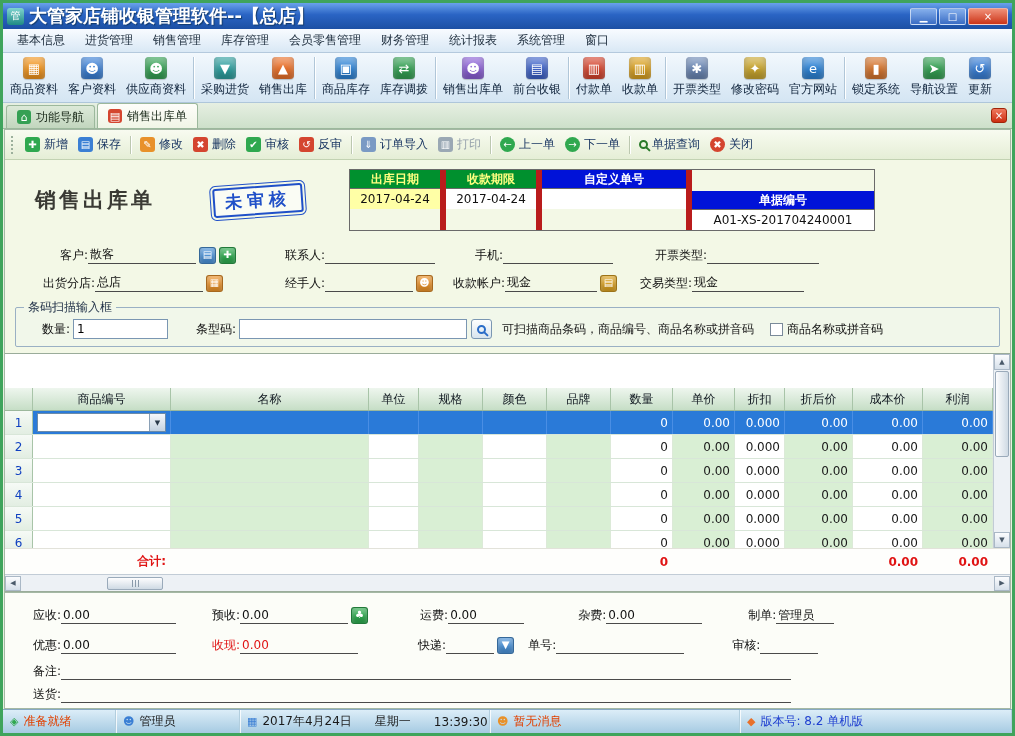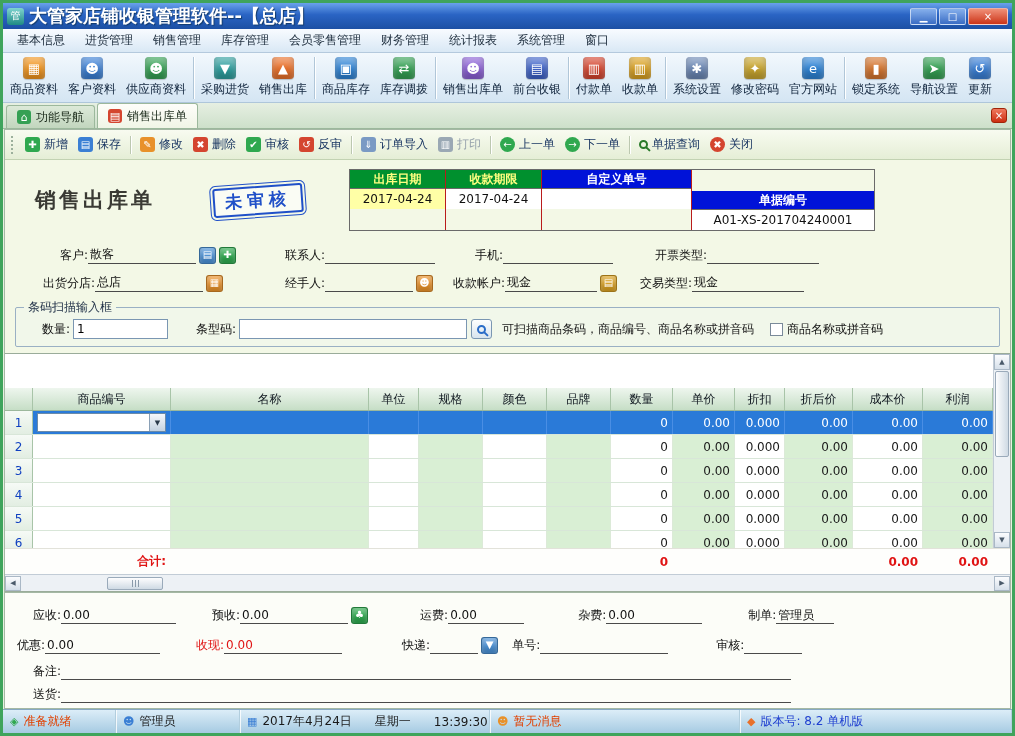--- a/index.html
+++ b/index.html
@@ -39,21 +39,21 @@
   .doc-btn.disabled{color:#96a2ac;}
   .bicon{width:15px;height:15px;border-radius:3px;color:#fff;font-size:10px;line-height:1;display:flex;align-items:center;justify-content:center;flex:0 0 15px;}
   .bicon.round{border-radius:50%;}
   .doc-sep{width:1px;height:18px;background:#bcc8b0;box-shadow:1px 0 0 #fff;margin:0 4px;}
 
   
   .form-head{display:flex;align-items:center;padding:9px 0 4px 30px;flex:0 0 54px;}
   .form-title{font-size:21px;font-weight:bold;color:#3a3a34;letter-spacing:3px;font-family:"DejaVu Serif","Liberation Serif",serif;}
   .stamp{margin-left:58px;transform:rotate(-4deg);border:2px solid #2050c8;outline:1px solid #2050c8;outline-offset:2px;border-radius:3px;padding:1px 10px;color:#2050c8;font-weight:bold;font-size:17px;letter-spacing:5px;background:rgba(255,255,255,.55);}
   .date-grid{margin-left:46px;display:flex;border:1px solid #6a6a6a;}
-  .dg-col{display:flex;flex-direction:column;border-right:1px solid #b91c1c;}
+  .dg-col{display:flex;flex-direction:column;border-right:6px solid #b91c1c;}
   .dg-col:last-child{border-right:none;margin-top:21px;}
   .dg-label{height:18px;font-size:12px;color:#fff;display:flex;align-items:center;justify-content:center;font-weight:bold;white-space:nowrap;padding:0 4px;}
   .dg-label.green{background:#00902e;color:#ffff80;}
   .dg-label.blue{background:#0012d8;}
   .dg-value{height:21px;background:#fff;font-size:12px;color:#111;display:flex;align-items:center;justify-content:center;border-top:1px solid #6a6a6a;white-space:nowrap;padding:0 4px;}
   .dg-value.yellow{background:#ffffa6;}
 
   
   .fields{flex:0 0 62px;padding-top:6px;}
   .frow{display:flex;align-items:center;height:28px;}
@@ -188,21 +188,21 @@
         <div class="tool-icon" style="background: rgb(212, 69, 47);">▥</div>
         <div>付款单</div>
       </div>
       <div class="tool-item">
         <div class="tool-icon" style="background: rgb(216, 160, 34);">▥</div>
         <div>收款单</div>
       </div>
       <div class="tool-sep"></div>
       <div class="tool-item">
         <div class="tool-icon" style="background: rgb(107, 135, 180);">✱</div>
-        <div>系统设置</div>
+        <div>开票类型</div>
       </div>
       <div class="tool-item">
         <div class="tool-icon" style="background: rgb(200, 165, 47);">✦</div>
         <div>修改密码</div>
       </div>
       <div class="tool-item">
         <div class="tool-icon" style="background: rgb(47, 131, 212);">e</div>
         <div>官方网站</div>
       </div>
       <div class="tool-sep"></div>
@@ -546,21 +546,21 @@
         <span class="flabel" style="margin-left:36px">预收:</span>
         <input class="u-input" style="width: 108px;" value="0.00">
         <span class="mini-btn" style="background:#2fa84f">♣</span>
         <span class="flabel" style="margin-left:52px">运费:</span>
         <input class="u-input" style="width: 76px;" value="0.00">
         <span class="flabel" style="margin-left:54px">杂费:</span>
         <input class="u-input" style="width: 96px;" value="0.00">
         <span class="flabel" style="margin-left:46px">制单:</span>
         <span class="u-input" style="width:58px;display:inline-block">管理员</span>
       </div>
-      <div class="f-row" style="padding-left:12px">
+      <div class="f-row" style="padding-left:28px">
         <span class="flabel">优惠:</span>
         <input class="u-input" style="width: 115px;" value="0.00">
         <span class="flabel red" style="margin-left:36px">收现:</span>
         <input class="u-input red" style="width: 118px;" value="0.00">
         <span class="flabel" style="margin-left:60px">快递:</span>
         <input class="u-input" style="width: 48px;" value="">
         <span class="mini-btn" style="background:#4a90d4">▼</span>
         <span class="flabel" style="margin-left:14px">单号:</span>
         <input class="u-input" style="width: 128px;" value="">
         <span class="flabel" style="margin-left:48px">审核:</span>

